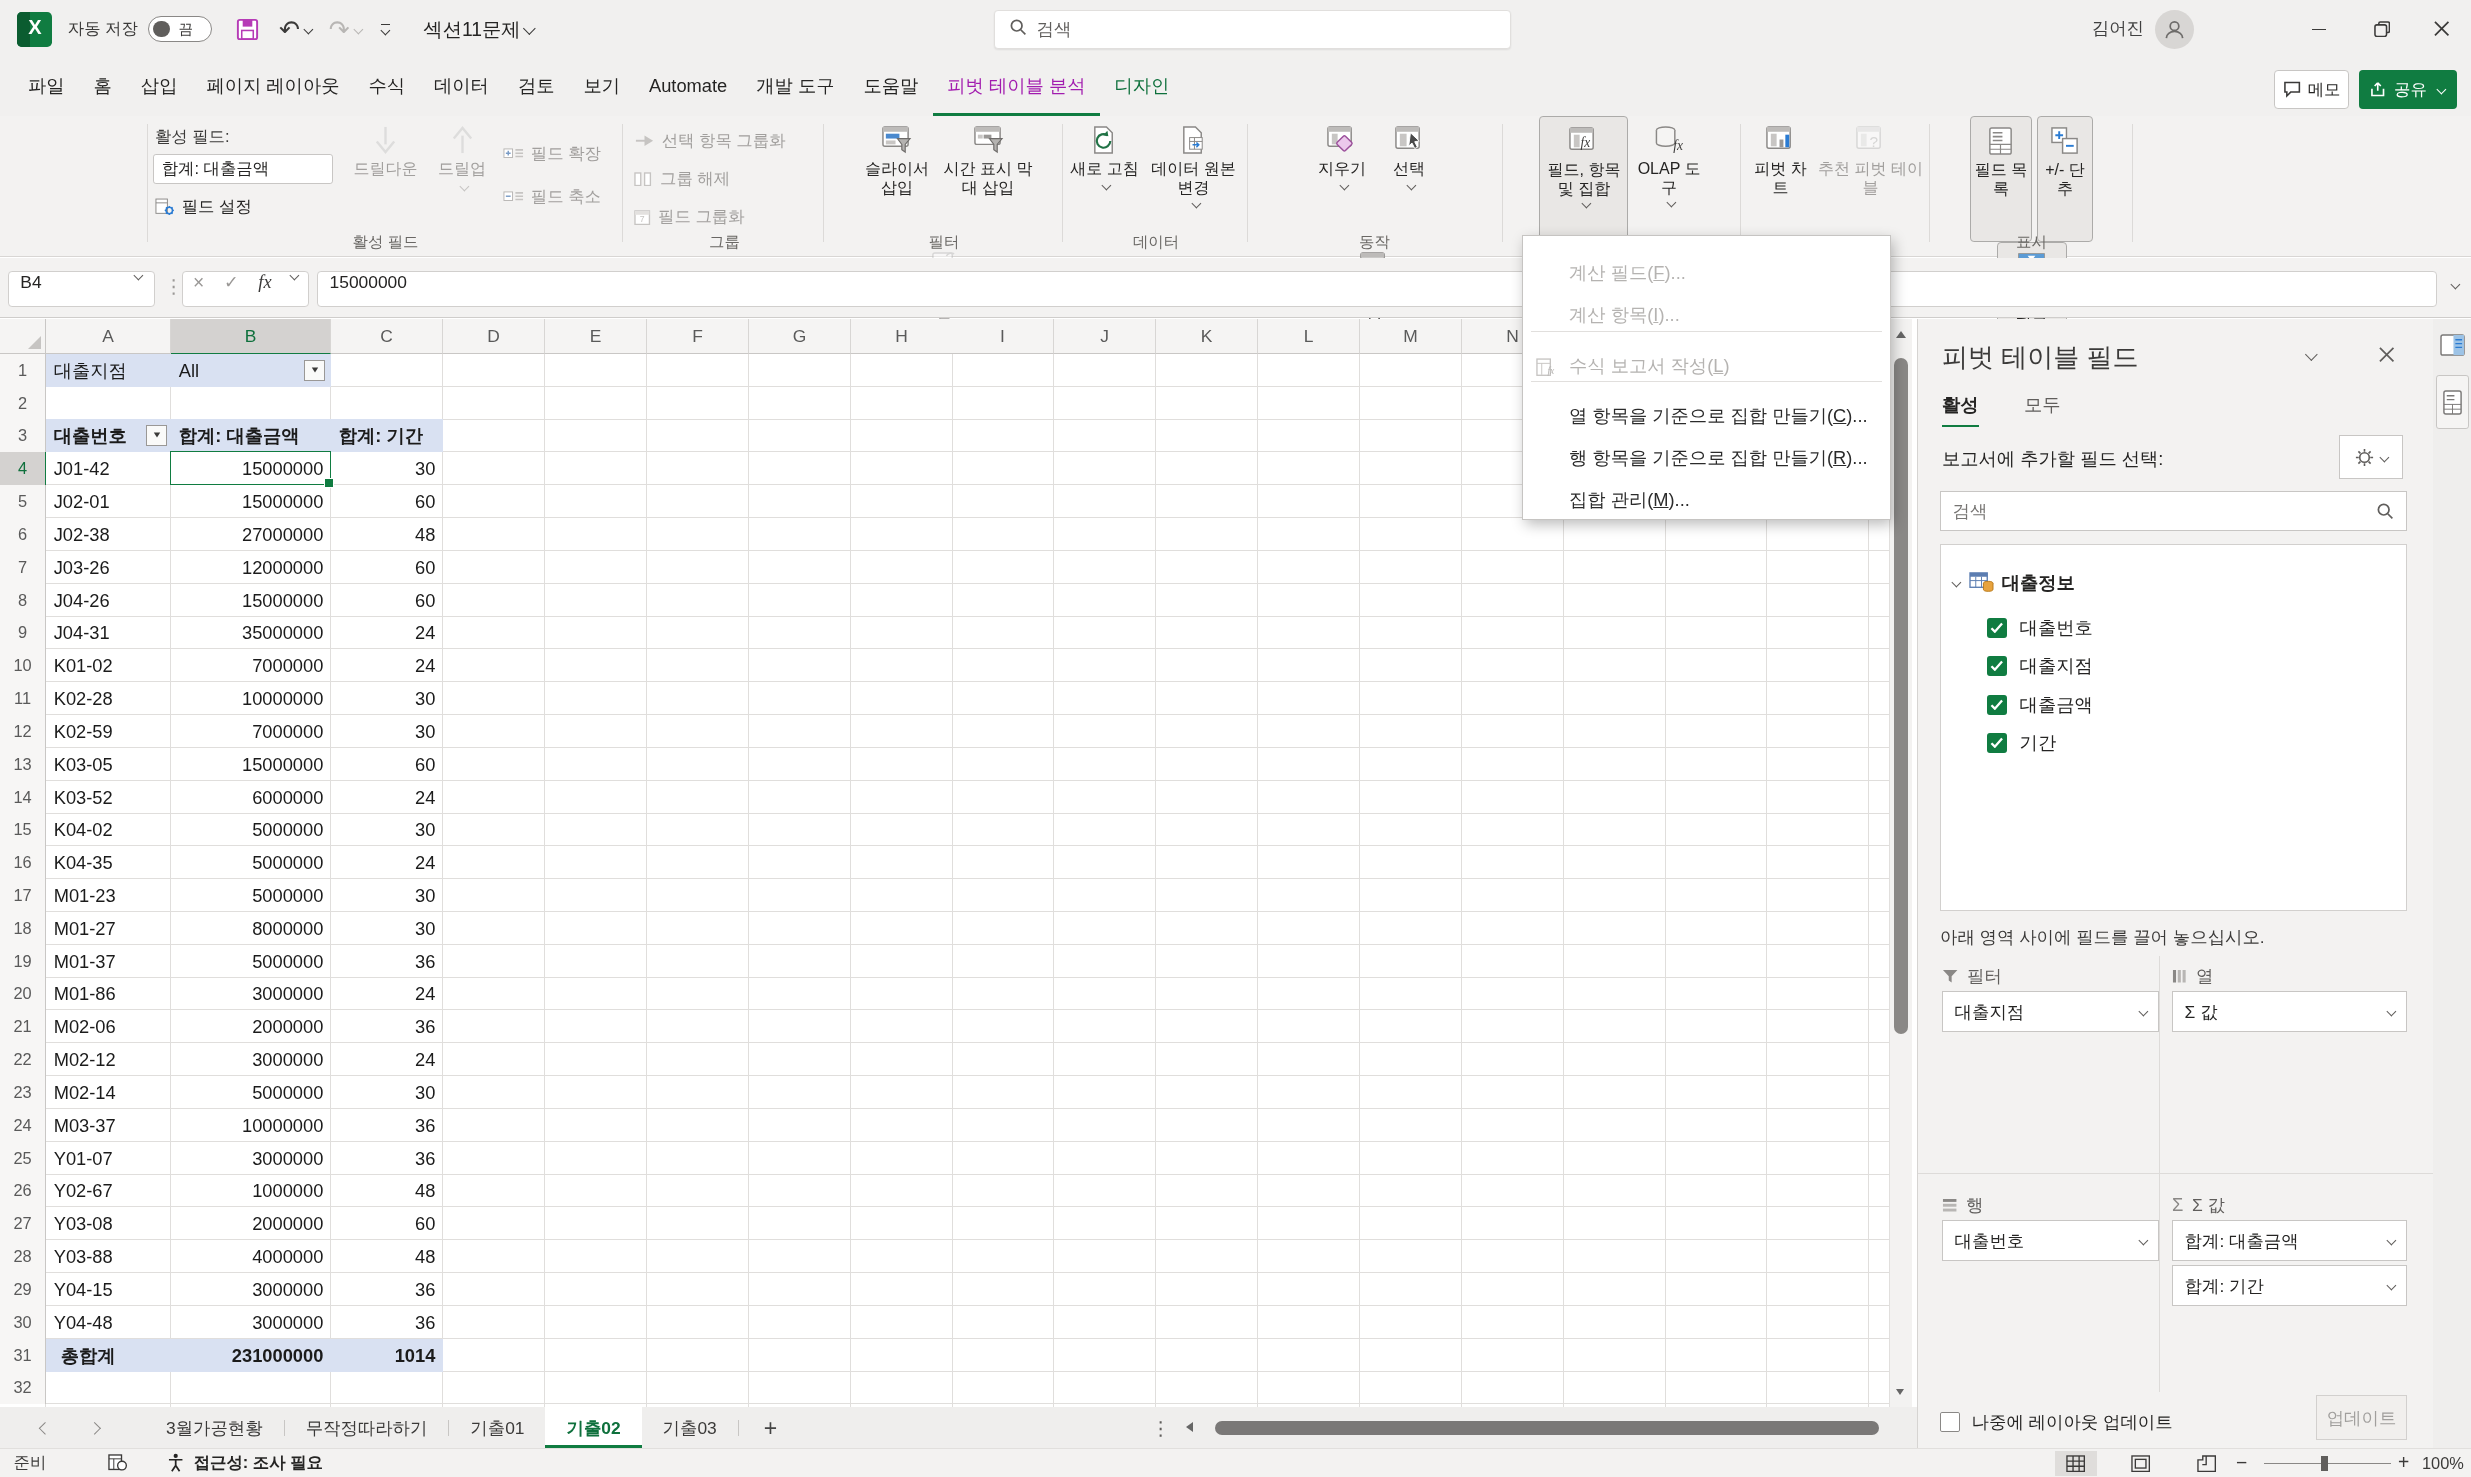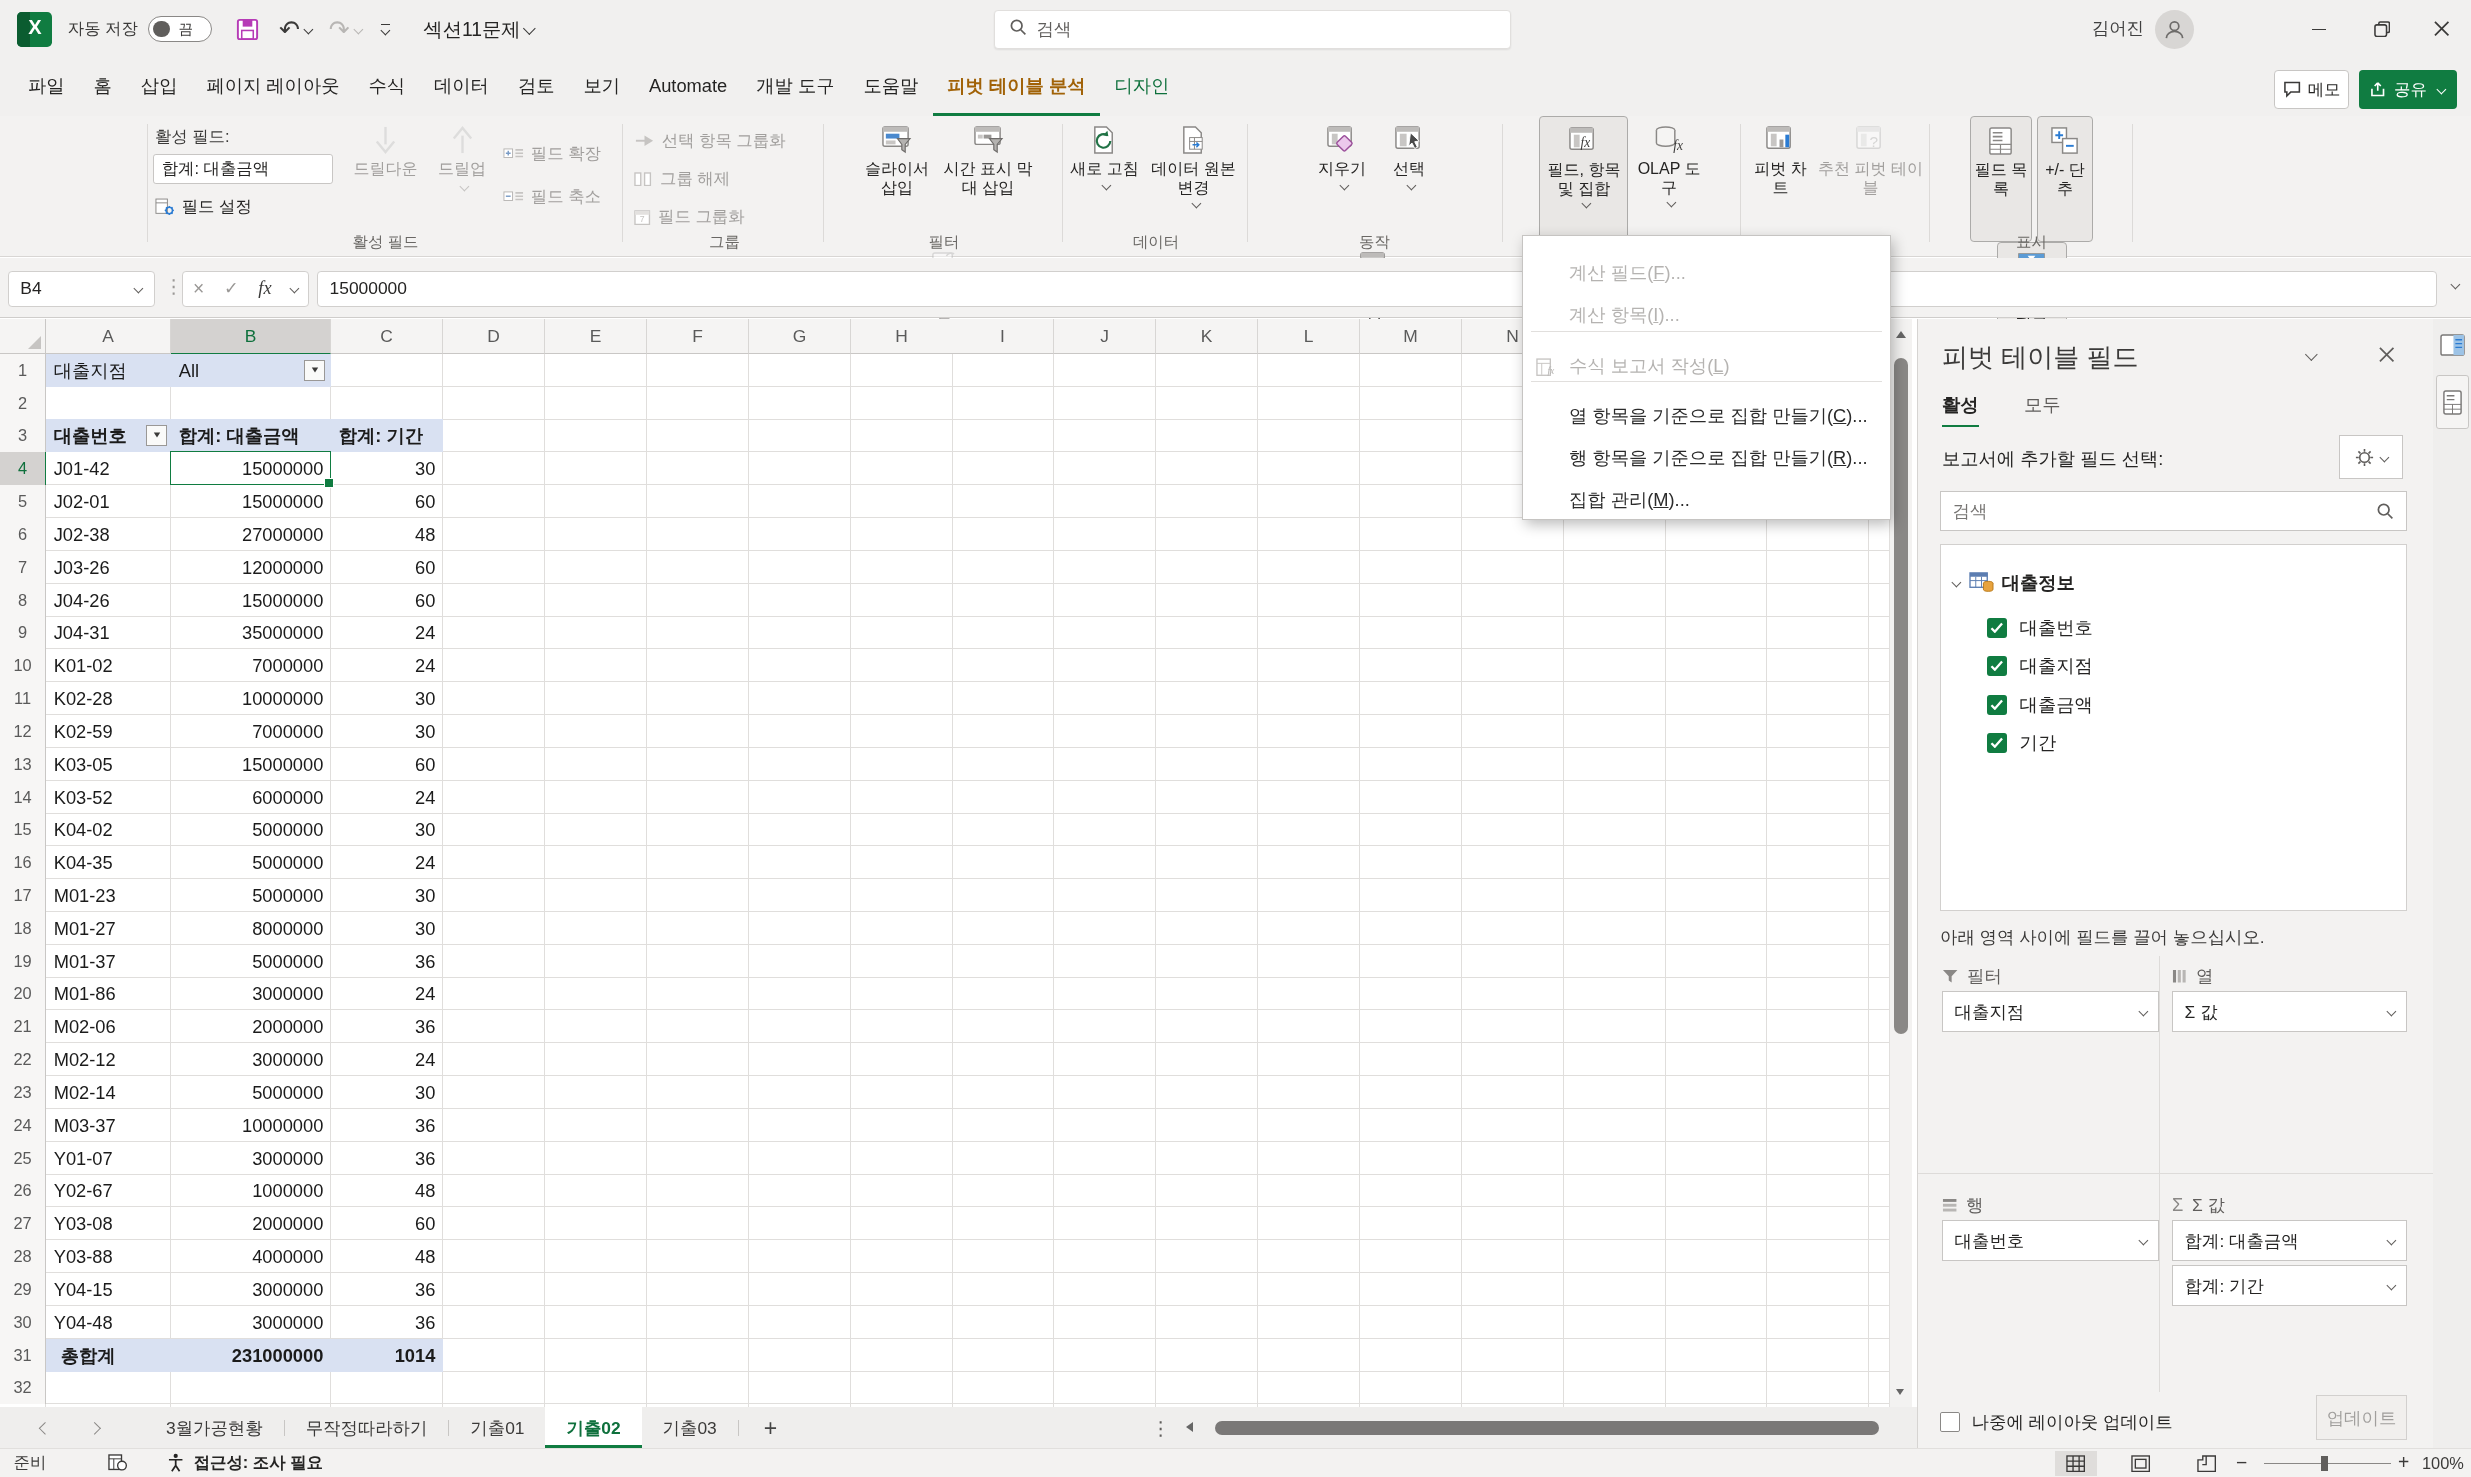--- a/index.html
+++ b/index.html
@@ -28,42 +28,42 @@
 .arr-glyph.dis{color:#B8B6B4}
 #filename{font-size:19.3px;color:#252423;margin-left:33px}
 #search-box{position:absolute;left:994px;top:9.7px;width:517px;height:39px;background:#fff;border:1px solid #E1DFDD;border-radius:3.9px;box-shadow:0 1px 1.9px rgba(0,0,0,.08);display:flex;align-items:center}
 #search-box .ph{color:#605E5C;font-size:17.4px;margin-left:9.7px}
 #user-name{position:absolute;right:328px;top:16.4px;font-size:17.4px;color:#404040}
 #avatar{position:absolute;right:278px;top:9.7px;width:39px;height:39px;border-radius:50%;background:#D8D6D4;display:flex;align-items:center;justify-content:center}
 .wbtn{position:absolute;top:0;width:52px;height:58px;display:flex;align-items:center;justify-content:center;color:#3B3A39}
 
 #tabsrow{position:absolute;left:0;top:58px;width:2472px;height:58px;background:#F1F0EF;display:flex;align-items:stretch;padding-left:13.5px}
 .rtab{display:flex;align-items:center;padding:0 14.5px;font-size:18.3px;color:#252423;border-bottom:3.9px solid transparent}
-.rtab.act{color:#a16207;font-weight:bold;border-bottom-color:#107C41}
+.rtab.act{color:#a21caf;font-weight:normal;border-bottom-color:#107C41}
 .rtab.grn{color:#0E703C}
 #memo-btn{position:absolute;right:123px;top:70px;width:75px;height:39px;background:#fff;border:1px solid #C8C6C4;border-radius:3.9px;display:flex;align-items:center;justify-content:center;font-size:16.4px;gap:6.8px}
 #share-btn{position:absolute;right:15.4px;top:70px;width:98px;height:39px;background:#107C41;border-radius:3.9px;color:#fff;display:flex;align-items:center;justify-content:center;font-size:16.4px;gap:6.8px}
 
 #ribbon{position:absolute;left:0;top:116px;width:2472px;height:141px;background:#F3F2F1;border-bottom:1px solid #D8D6D4}
 .rgroup{position:absolute;top:0;height:140px}
 .gsep{position:absolute;top:7.7px;height:118px;width:1px;background:#DCDAD8}
 .glabel{position:absolute;bottom:2.9px;left:0;right:0;text-align:center;font-size:15.4px;color:#696764;white-space:nowrap}
 .rlbl{font-size:16.4px;color:#3B3A39}
 .rinput{background:#fff;border:1px solid #C8C6C4;border-radius:2.9px;font-size:16.4px;color:#252423;display:flex;align-items:center;padding-left:7.7px;white-space:nowrap}
 .smrow{display:flex;align-items:center;gap:6.8px;font-size:16.4px;color:#252423;white-space:nowrap}
 .smrow.dis{color:#A19F9D}
 .bigbtn{display:inline-flex;flex-direction:column;align-items:center;text-align:center;font-size:16px;line-height:18.3px;color:#252423;padding-top:8.7px;height:126px;vertical-align:top}
 .bigbtn .icn{margin-bottom:5.8px}
 .bigbtn.dis{color:#A19F9D}
 .bigbtn.dis .icn{opacity:.45;filter:grayscale(1)}
 .bigbtn.pressed{background:#E9E7E5;border:1px solid #ACABA9;border-radius:3.9px}
 .icn{width:35px;height:30px;display:block}
 
 #fbar{position:absolute;left:0;top:258px;width:2472px;height:60px;background:#F3F2F1;border-bottom:1px solid #CFCDCB}
-.fbox{position:absolute;top:12.6px;height:36px;background:#fff;border:1px solid #D1CFCD;border-radius:3.9px;display:flex;align-items:center;font-size:17.4px}
+.fbox{position:absolute;top:12.6px;height:36px;background:#fff;border:1px solid #D1CFCD;border-radius:3.9px;display:flex;font-size:17.4px}
 
 #grid{position:absolute;left:0;top:319px;width:1889px;height:1088px;background:#fff;overflow:hidden}
 .ch{position:absolute;top:0;height:35px;background:#F5F4F3;border-right:1px solid #D8D6D4;border-bottom:1px solid #C9C7C5;color:#5A5A5A;font-size:17.4px;display:flex;align-items:center;justify-content:center}
 .ch.sel{background:#D4D2D0;color:#0E703C;border-bottom:1.9px solid #107C41}
 #corner{position:absolute;left:0;top:0;width:46px;height:35px;background:#F5F4F3;border-right:1px solid #C9C7C5;border-bottom:1px solid #C9C7C5}
 #corner::after{content:"";position:absolute;right:3.9px;bottom:3.9px;border-left:13.5px solid transparent;border-bottom:13.5px solid #C6C4C2}
 .vline{position:absolute;top:35px;bottom:0;width:1px;background:#E0DEDC}
 .grow{position:absolute;left:0;width:1889px;height:33px;border-bottom:1px solid #E0DEDC}
 .rh{position:absolute;left:0;top:0;width:46px;height:33px;background:#F7F6F5;border-right:1px solid #C9C7C5;color:#5A5A5A;font-size:16.4px;display:flex;align-items:center;justify-content:center}
 .rh.sel{background:#D4D2D0;color:#0E703C;border-right:1.9px solid #107C41}

